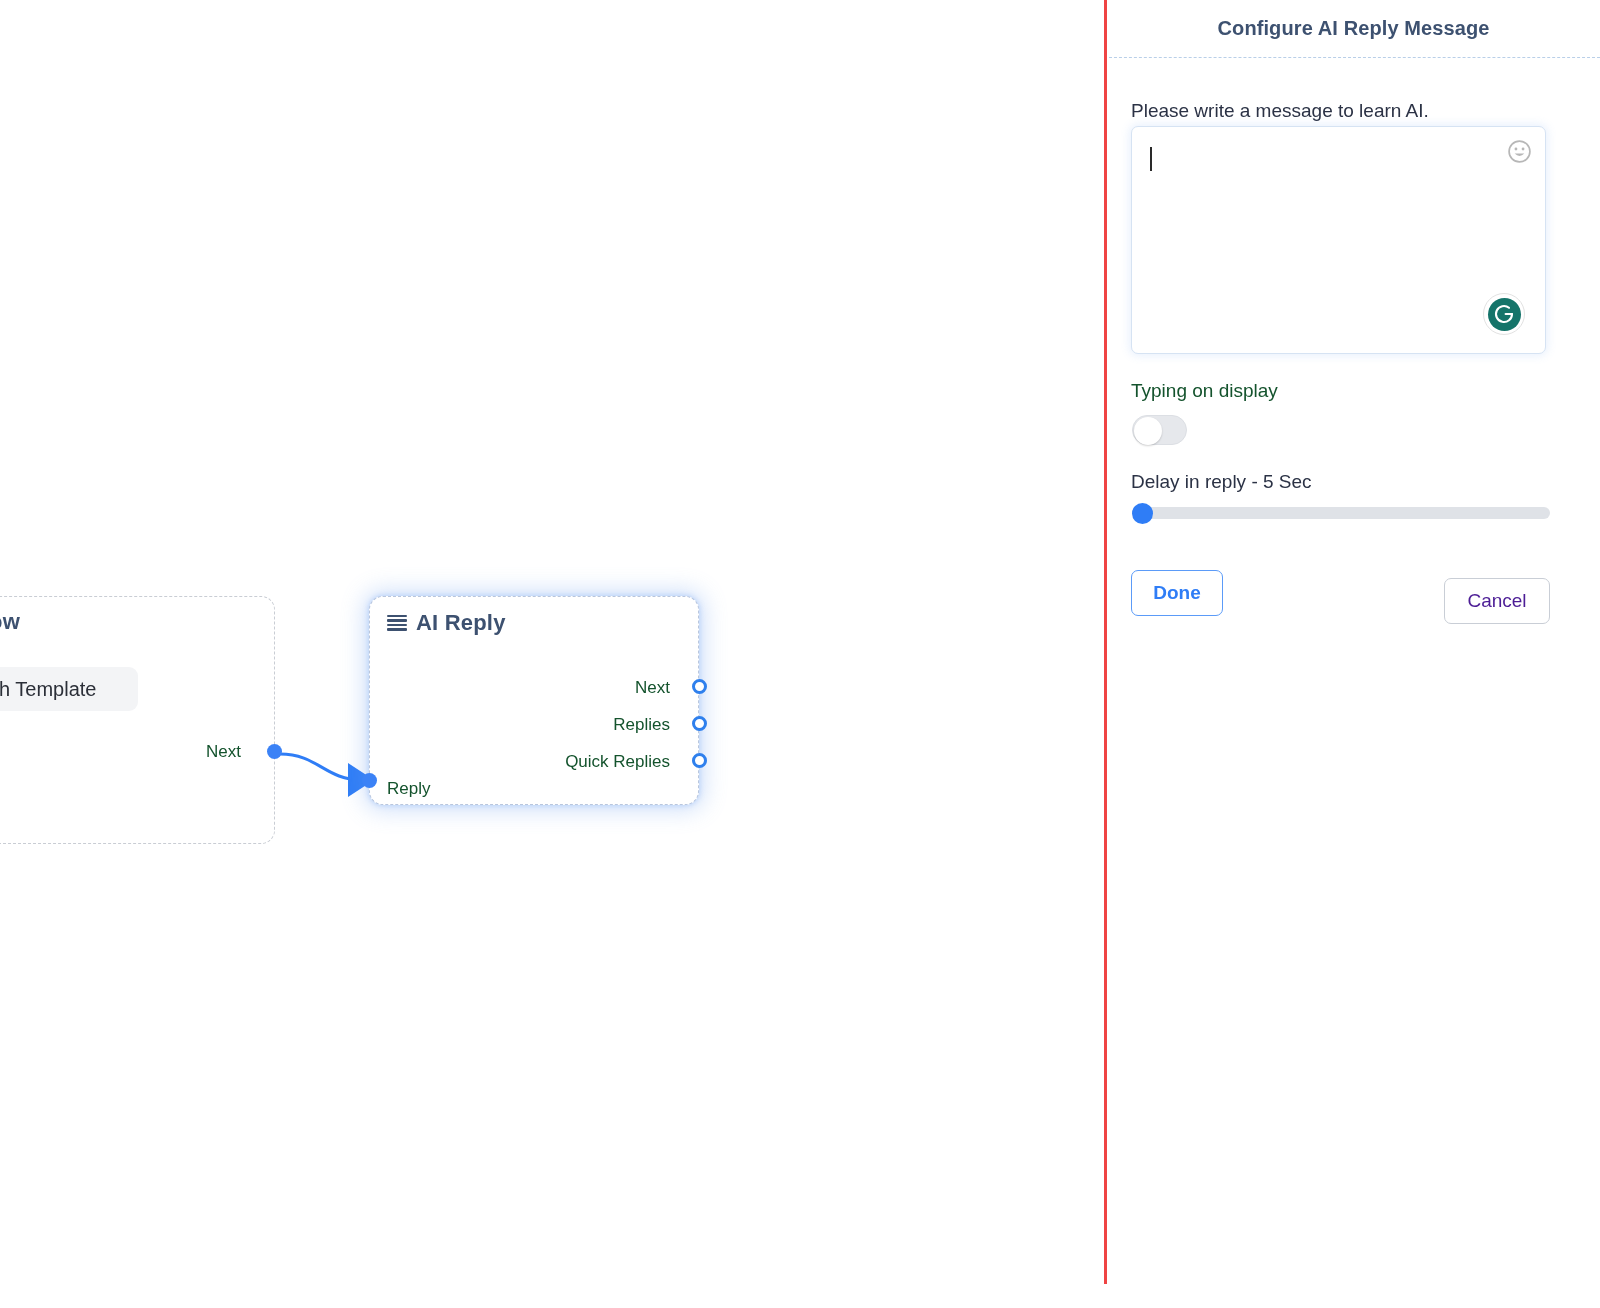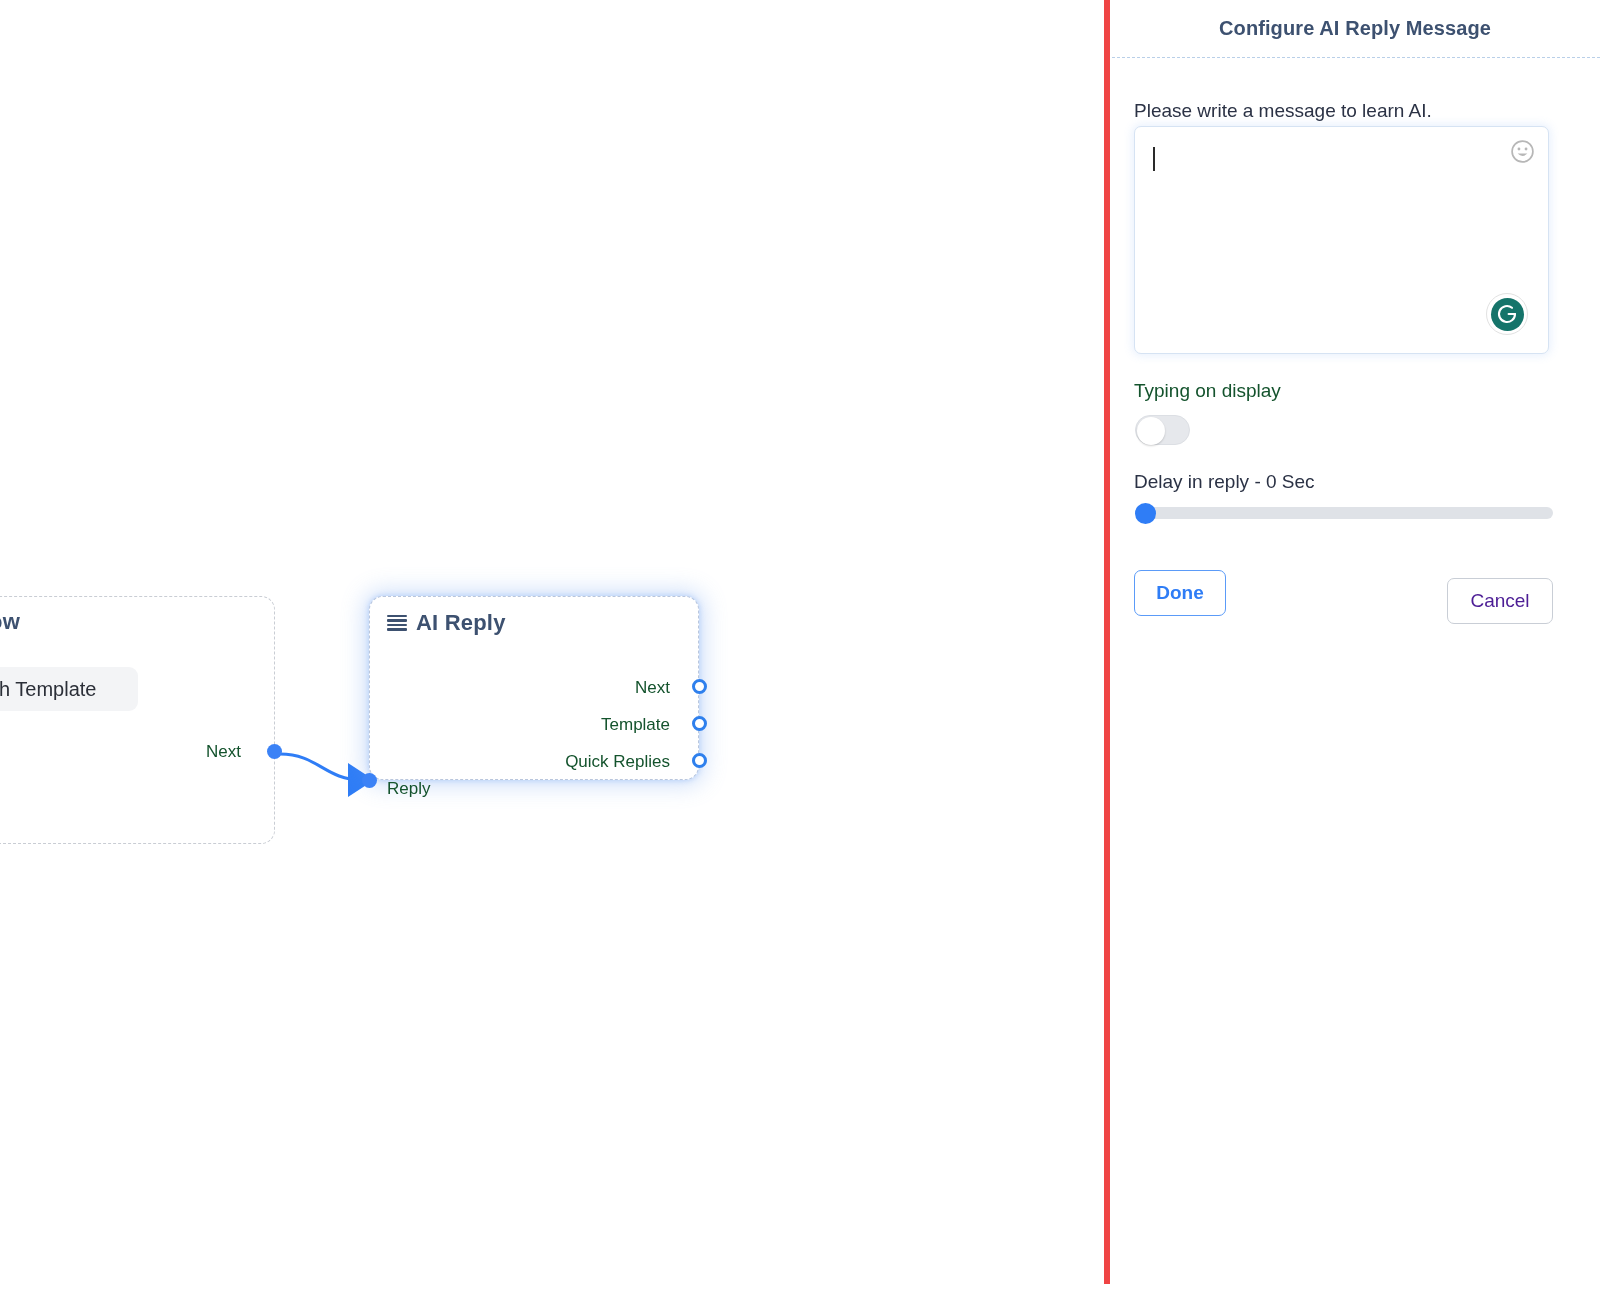--- a/index.html
+++ b/index.html
@@ -83,21 +83,21 @@
     background: #ffffff;
     border: 3.2px solid #2f80ed;
   }
 
   
   #panel {
     position: absolute;
     left: 1104px; top: 0;
     width: 496px; height: 1284px;
     background: #ffffff;
-    border-left: 6px solid #ef4444;
+    border-left: 3px solid #ef4444;
   }
   #panel-title {
     position: absolute;
     left: 0; top: 0; width: 100%;
     height: 57px;
     display: flex; align-items: center; justify-content: center;
     font-size: 20px; font-weight: bold;
     color: #3d5170;
     letter-spacing: .1px;
   }
@@ -253,35 +253,35 @@
     </svg>
 
     <div class="node" style="left:-140px; top:596px; width:415px; height:248px;">
       <div class="node-title" style="left:22px; top:12px;">tart Bot Flow</div>
       <div class="chip" style="left:22px; top:70px; width:255px; height:44px;">No Match Template</div>
 
       <div class="port-label" style="right:33px; top:145px;">Next</div>
       <div class="port-dot-filled" style="right:-8px; top:147px;"></div>
     </div>
 
-    <div class="node selected" style="left:369px; top:596px; width:330px; height:184px;">
+    <div class="node selected" style="left:369px; top:596px; width:330px; height:209px;">
       <div class="node-title" style="left:17px; top:13px;">
         <span class="hamburger">
           <i></i>
             <i></i>
             <i></i>
             <i></i>
         </span>
         <span>AI Reply</span>
       </div>
 
       <div class="port-label" style="right:28px; top:81px;">Next</div>
       <div class="port-dot-ring" style="right:-9px; top:82px;"></div>
 
-      <div class="port-label" style="right:28px; top:118px;">Template</div>
+      <div class="port-label" style="right:28px; top:118px;">Replies</div>
       <div class="port-dot-ring" style="right:-9px; top:119px;"></div>
 
       <div class="port-label" style="right:28px; top:155px;">Quick Replies</div>
       <div class="port-dot-ring" style="right:-9px; top:156px;"></div>
 
       <div class="port-label" style="left:17px; top:182px;">Reply</div>
       <div class="port-dot-filled" style="left:-8px; top:176px;"></div>
     </div>
 
   </div>
@@ -312,21 +312,21 @@
           </svg>
         </div>
       </div>
     </div>
 
     <div id="typing-label">Typing on display</div>
     <div id="typing-toggle">
       <div class="knob"></div>
     </div>
 
-    <div id="delay-label">Delay in reply  -  0 Sec</div>
+    <div id="delay-label">Delay in reply  -  5 Sec</div>
     <div id="slider">
       <div class="track"></div>
       <div class="thumb"></div>
     </div>
 
     <div class="panel-btn" id="done-btn">Done</div>
     <div class="panel-btn" id="cancel-btn">Cancel</div>
 
   </div>
 </div>

